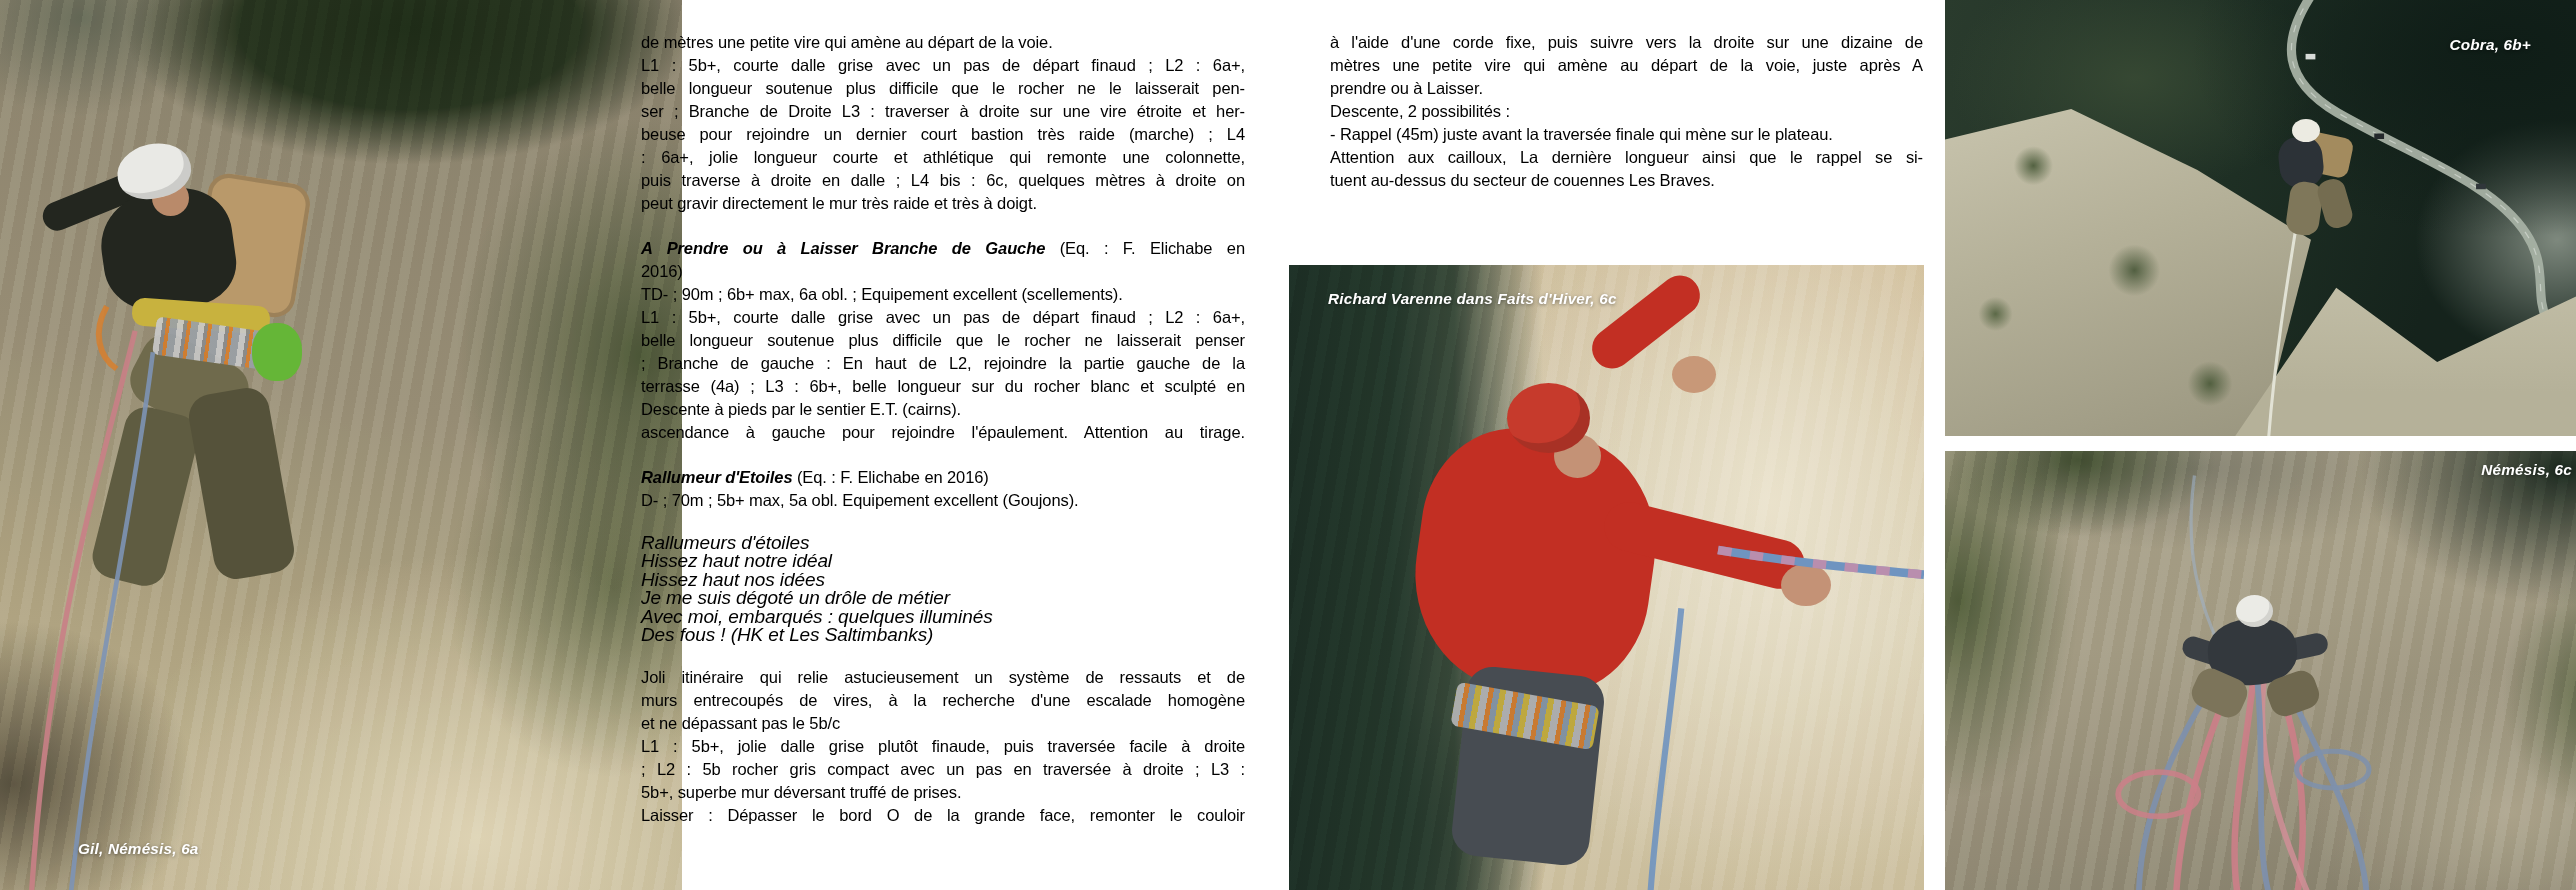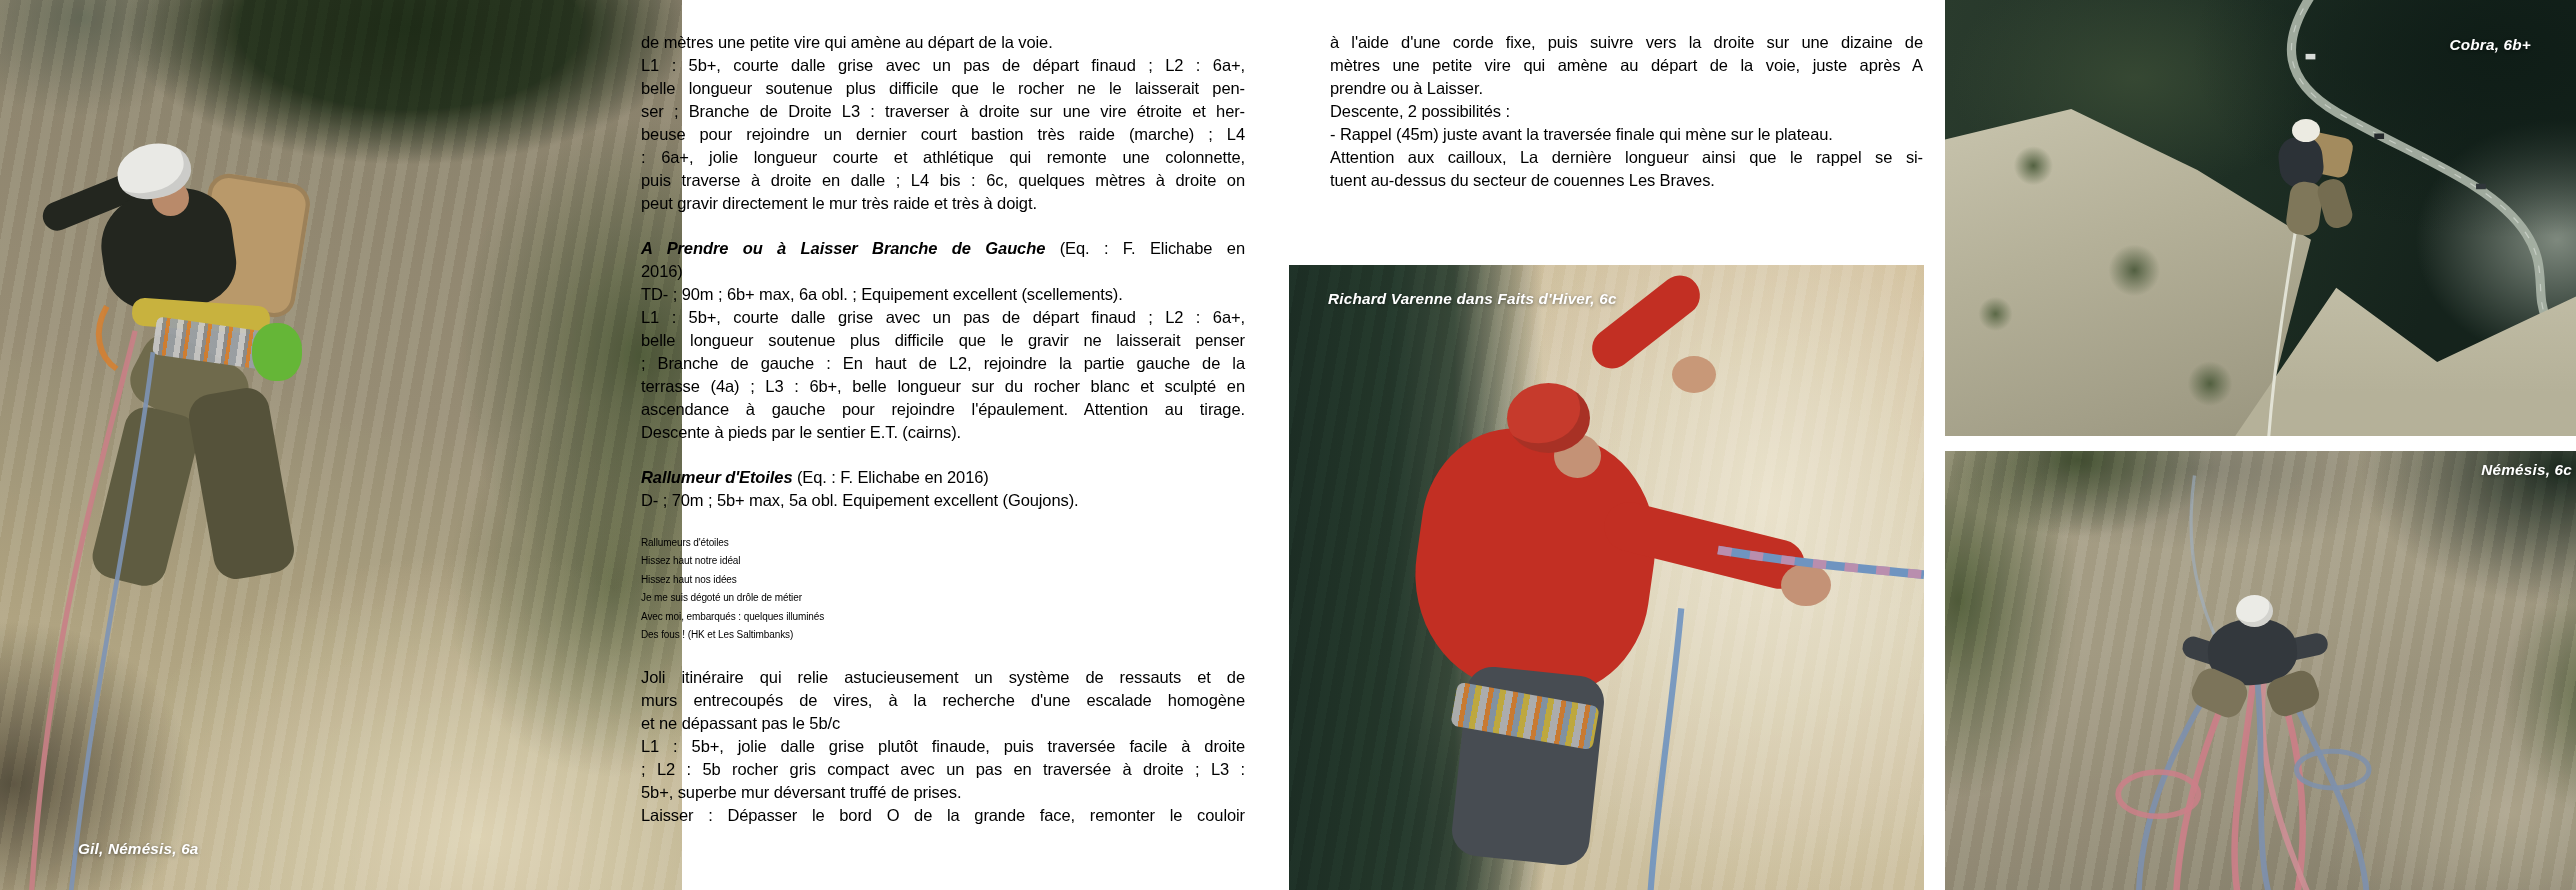--- a/index.html
+++ b/index.html
@@ -91,21 +91,21 @@
   
   .textcol { position: absolute; top: 31px; color: #000000;
     font-size: 16.5px; line-height: 23px; letter-spacing: -0.1px; }
   .textcol.col1 { left: 641px; width: 604px; }
   .textcol.col2 { left: 1330px; width: 593px; }
   .block { margin-bottom: 22px; }
   .block:last-child { margin-bottom: 0; }
   .line { text-align: justify; text-align-last: justify; }
   .line.end { text-align-last: left; }
   .bi { font-weight: bold; font-style: italic; }
-  .block.poem { font-size: 10px; line-height: 18.4px; }
+  .block.poem { font-size: 19px; line-height: 18.4px; font-style: italic; }
   .block.poem .line { text-align: left; text-align-last: left; }
 
   
   .fig { position: absolute; }
   .fig div { position: absolute; }
 
   
   .fig-left { left: 74px; top: 144px; width: 263px; height: 478px; }
   .lp-arm { left: -34px; top: 43px; width: 107px; height: 29px; background: #23261f; border-radius: 14.7px; transform: rotate(-22deg); }
   .lp-helmet { left: 43px; top: 0; width: 74px; height: 54px; background: #e9e9e5; border-radius: 50% 50% 45% 45%; transform: rotate(-12deg); box-shadow: inset -6.1px -7.4px 0 rgba(0,0,0,0.12); }
@@ -189,25 +189,25 @@
         <div class="line"><span>beuse pour rejoindre un dernier court bastion très raide (marche) ; L4</span></div>
         <div class="line"><span>: 6a+, jolie longueur courte et athlétique qui remonte une colonnette,</span></div>
         <div class="line"><span>puis traverse à droite en dalle ; L4 bis : 6c, quelques mètres à droite on</span></div>
         <div class="line end"><span>peut gravir directement le mur très raide et très à doigt.</span></div>
       </div>
       <div class="block body">
         <div class="line"><span class="bi">A Prendre ou à Laisser Branche de Gauche</span><span> (Eq. : F. Elichabe en</span></div>
         <div class="line end"><span>2016)</span></div>
         <div class="line end"><span>TD- ; 90m ; 6b+ max, 6a obl. ; Equipement excellent (scellements).</span></div>
         <div class="line"><span>L1 : 5b+, courte dalle grise avec un pas de départ finaud ; L2 : 6a+,</span></div>
-        <div class="line"><span>belle longueur soutenue plus difficile que le gravir ne laisserait penser</span></div>
+        <div class="line"><span>belle longueur soutenue plus difficile que le rocher ne laisserait penser</span></div>
         <div class="line"><span>; Branche de gauche : En haut de L2, rejoindre la partie gauche de la</span></div>
         <div class="line"><span>terrasse (4a) ; L3 : 6b+, belle longueur sur du rocher blanc et sculpté en</span></div>
+        <div class="line end"><span>Descente à pieds par le sentier E.T. (cairns).</span></div>
         <div class="line"><span>ascendance à gauche pour rejoindre l'épaulement. Attention au tirage.</span></div>
-        <div class="line end"><span>Descente à pieds par le sentier E.T. (cairns).</span></div>
       </div>
       <div class="block body">
         <div class="line end"><span class="bi">Rallumeur d'Etoiles</span><span> (Eq. : F. Elichabe en 2016)</span></div>
         <div class="line end"><span>D- ; 70m ; 5b+ max, 5a obl. Equipement excellent (Goujons).</span></div>
       </div>
       <div class="block poem">
         <div class="line end"><span>Rallumeurs d'étoiles</span></div>
         <div class="line end"><span>Hissez haut notre idéal</span></div>
         <div class="line end"><span>Hissez haut nos idées</span></div>
         <div class="line end"><span>Je me suis dégoté un drôle de métier</span></div>

